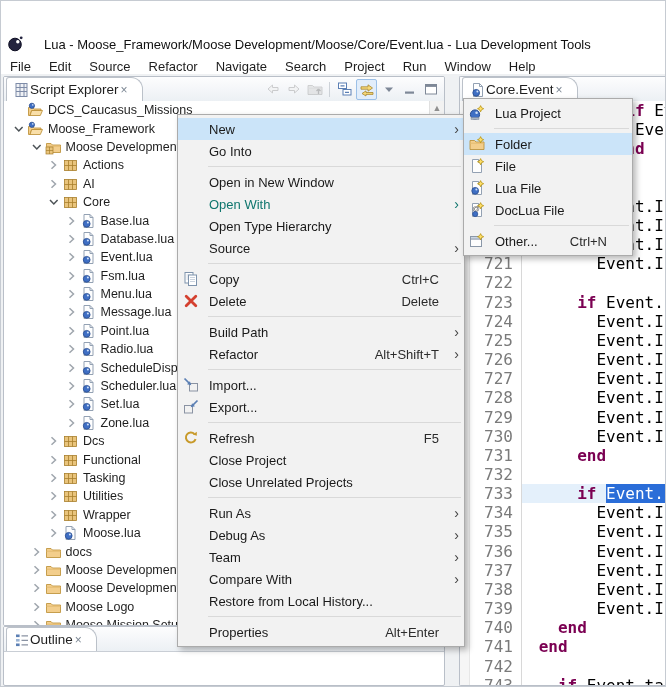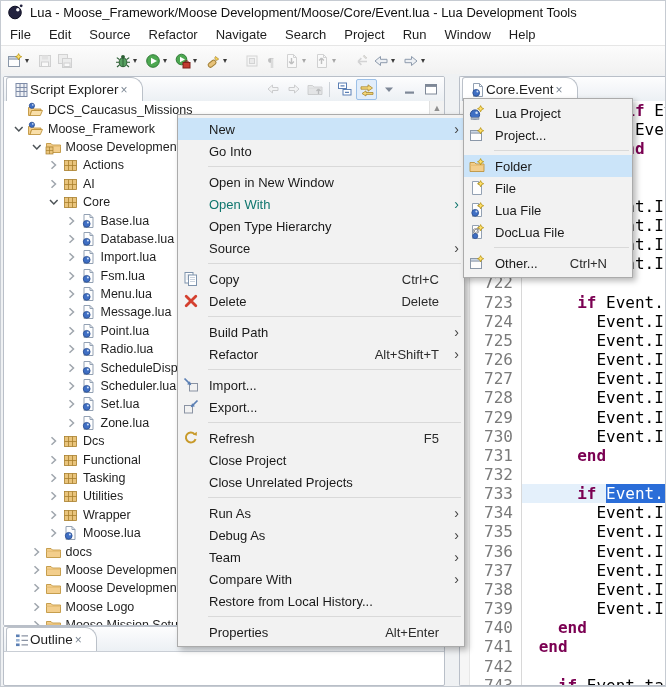--- a/index.html
+++ b/index.html
@@ -1,21 +1,21 @@
 <!DOCTYPE html>
 <html><head>
 <meta charset="utf-8">
 <style>
   html,body{margin:0;padding:0;background:#DADADA;}
   .window{position:relative;width:666px;height:687px;background:#FFFFFF;font-family:"Liberation Sans",sans-serif;font-size:13px;color:#1E1E1E;overflow:hidden;border:1px solid #C6CBD2;box-sizing:border-box;}
   .icon{display:inline-block;width:16px;height:16px;flex:0 0 auto;}
   .icon svg{display:block;width:100%;height:100%;}
 
   
-  .titlebar{height:22px;display:flex;align-items:center;gap:7px;padding-left:6px;background:#FFFFFF;}
+  .titlebar{height:22px;display:flex;align-items:center;gap:21px;padding-left:6px;background:#FFFFFF;margin-top:32px;}
   .titlebar .title{font-size:13px;color:#111;white-space:nowrap;}
 
   
   .menubar{height:22px;display:flex;align-items:center;background:#FFFFFF;}
   .mb-item{padding:2px 9px;cursor:default;}
 
   
   .toolbar{height:29px;display:flex;align-items:center;background:linear-gradient(#FCFCFC,#F1F1F1);border-top:1px solid #E6E6E6;border-bottom:1px solid #D5D5D5;padding-left:4px;}
   .tbtn{display:flex;align-items:center;height:24px;padding:2px 2px;border-radius:2px;}
   .tbtn .dd{font-size:8px;color:#3A3A3A;margin-left:2px;width:8px;}
@@ -441,21 +441,21 @@
               </svg>
             </span>
             <span class="icon">
               <svg viewBox="0 0 16 16" xmlns="http://www.w3.org/2000/svg">
                 <path d="M3.5 1.5 h6 l3 3 v10 h-9z" fill="#FEFEFE" stroke="#93A1B3"></path>
                 <path d="M9.5 1.5 v3 h3" fill="none" stroke="#93A1B3"></path>
                 <circle cx="6.2" cy="10.8" r="3.4" fill="#3F6FC4" stroke="#274B8F" stroke-width="0.8"></circle>
                 <circle cx="7.4" cy="9.6" r="1" fill="#CFE0F7"></circle>
               </svg>
             </span>
-            <span class="tlabel">Import.lua</span>
+            <span class="tlabel">Event.lua</span>
           </div>
           <div class="trow" style="padding-left: 58.5px;">
             <span class="tchev icon">
               <svg viewBox="0 0 16 16" xmlns="http://www.w3.org/2000/svg">
                 <path d="M6 4.2 l4 3.8 -4 3.8" fill="none" stroke="#9FA6AD" stroke-width="1.5"></path>
               </svg>
             </span>
             <span class="icon">
               <svg viewBox="0 0 16 16" xmlns="http://www.w3.org/2000/svg">
                 <path d="M3.5 1.5 h6 l3 3 v10 h-9z" fill="#FEFEFE" stroke="#93A1B3"></path>
@@ -988,33 +988,20 @@
               <circle cx="6" cy="9.5" r="4.6" fill="#3F6FC4" stroke="#274B8F"></circle>
               <circle cx="7.6" cy="7.8" r="1.3" fill="#CFE0F7"></circle>
               <rect x="2" y="12.5" width="8" height="2" fill="#AAB4C2" stroke="#7E8897" stroke-width="0.5"></rect>
               <path d="M11.6 0.6 l1 2.1 2.1 1 -2.1 1 -1 2.1 -1-2.1 -2.1-1 2.1-1z" fill="#FFE06A" stroke="#B08A00" stroke-width="0.7"></path>
             </svg>
           </span>
         </span>
         <span class="lbl">Lua Project</span>
         <span class="arr"></span>
       </div>
-      <div class="mi">
-        <span class="ic">
-          <span class="icon">
-            <svg viewBox="0 0 16 16" xmlns="http://www.w3.org/2000/svg">
-              <rect x="1.5" y="3.5" width="11" height="10" fill="#FDFDFD" stroke="#8A97A8"></rect>
-              <rect x="1.5" y="3.5" width="11" height="2.6" fill="#CBD6E4" stroke="#8A97A8"></rect>
-              <path d="M11.6 0.6 l1 2.1 2.1 1 -2.1 1 -1 2.1 -1-2.1 -2.1-1 2.1-1z" fill="#FFE06A" stroke="#B08A00" stroke-width="0.7"></path>
-            </svg>
-          </span>
-        </span>
-        <span class="lbl">Project...</span>
-        <span class="arr"></span>
-      </div>
       <div class="msep"></div>
       <div class="mi hl">
         <span class="ic">
           <span class="icon">
             <svg viewBox="0 0 16 16" xmlns="http://www.w3.org/2000/svg">
               <path d="M1 4.5 h4.5 l1.5 1.5 H15 v7.5 H1z" fill="#F3CE8C" stroke="#B98B2F" stroke-width="0.8"></path>
               <path d="M1 7.2 h14" stroke="#E4BC72" stroke-width="1"></path>
               <path d="M11.6 0.6 l1 2.1 2.1 1 -2.1 1 -1 2.1 -1-2.1 -2.1-1 2.1-1z" fill="#FFE06A" stroke="#B08A00" stroke-width="0.7"></path>
             </svg>
           </span>

